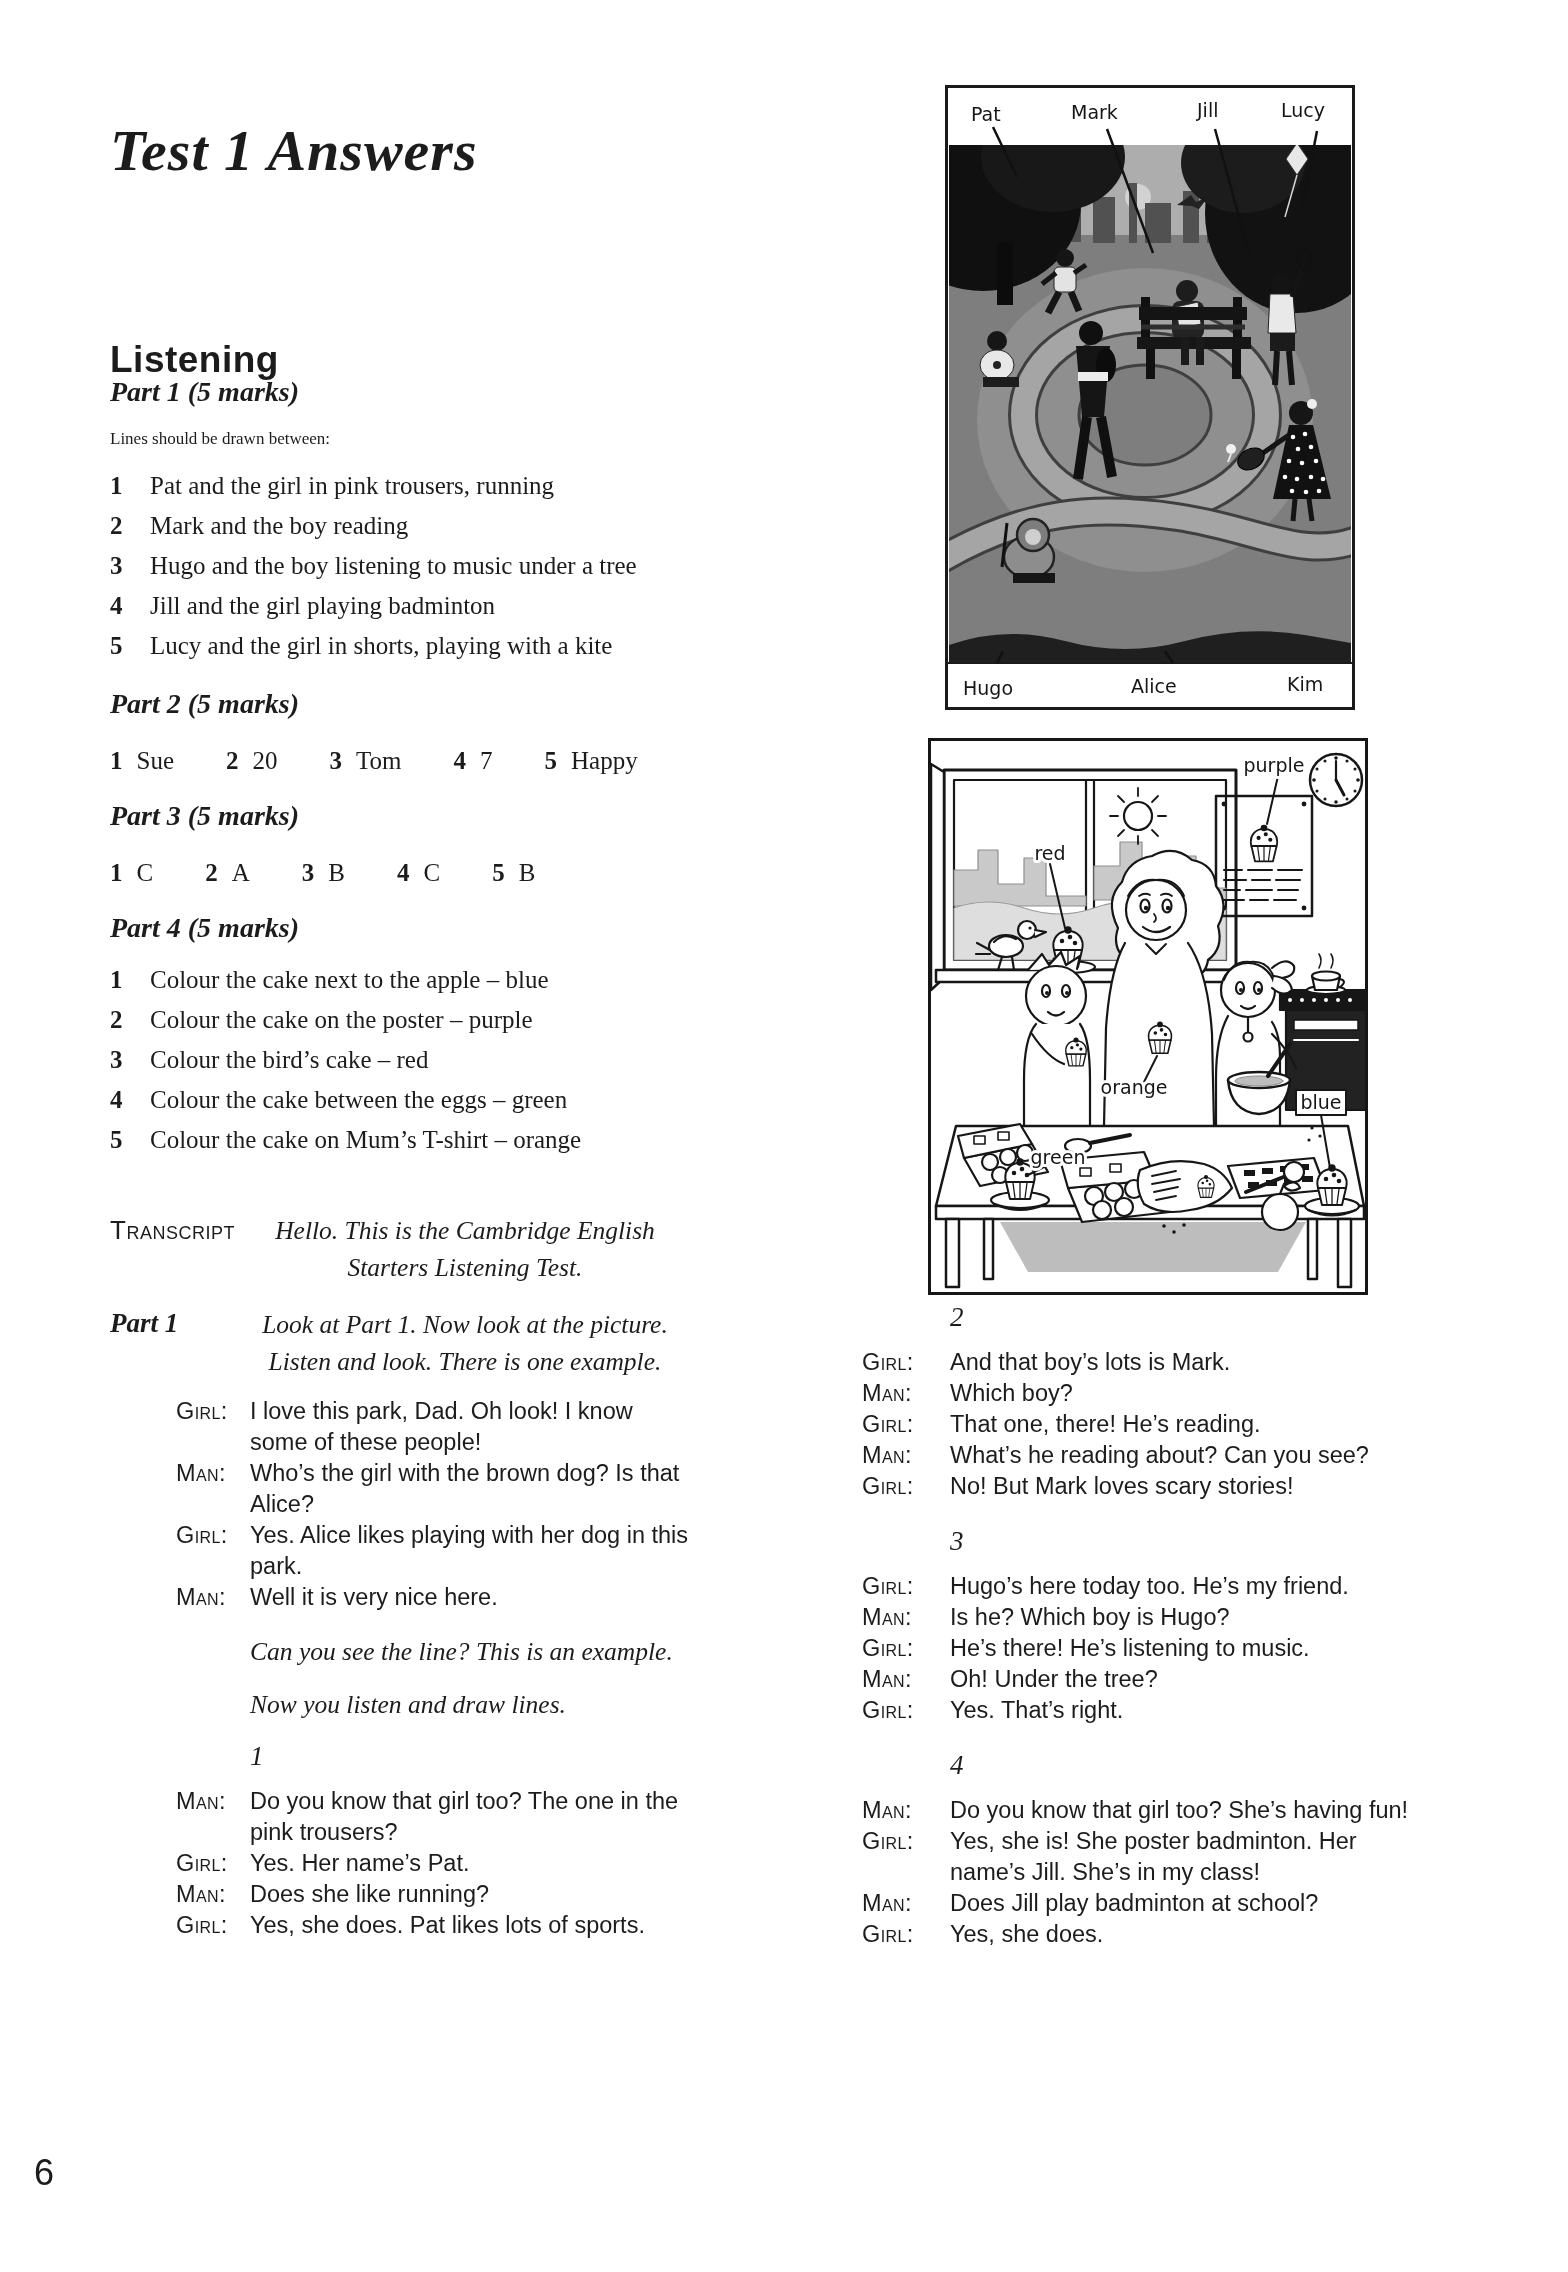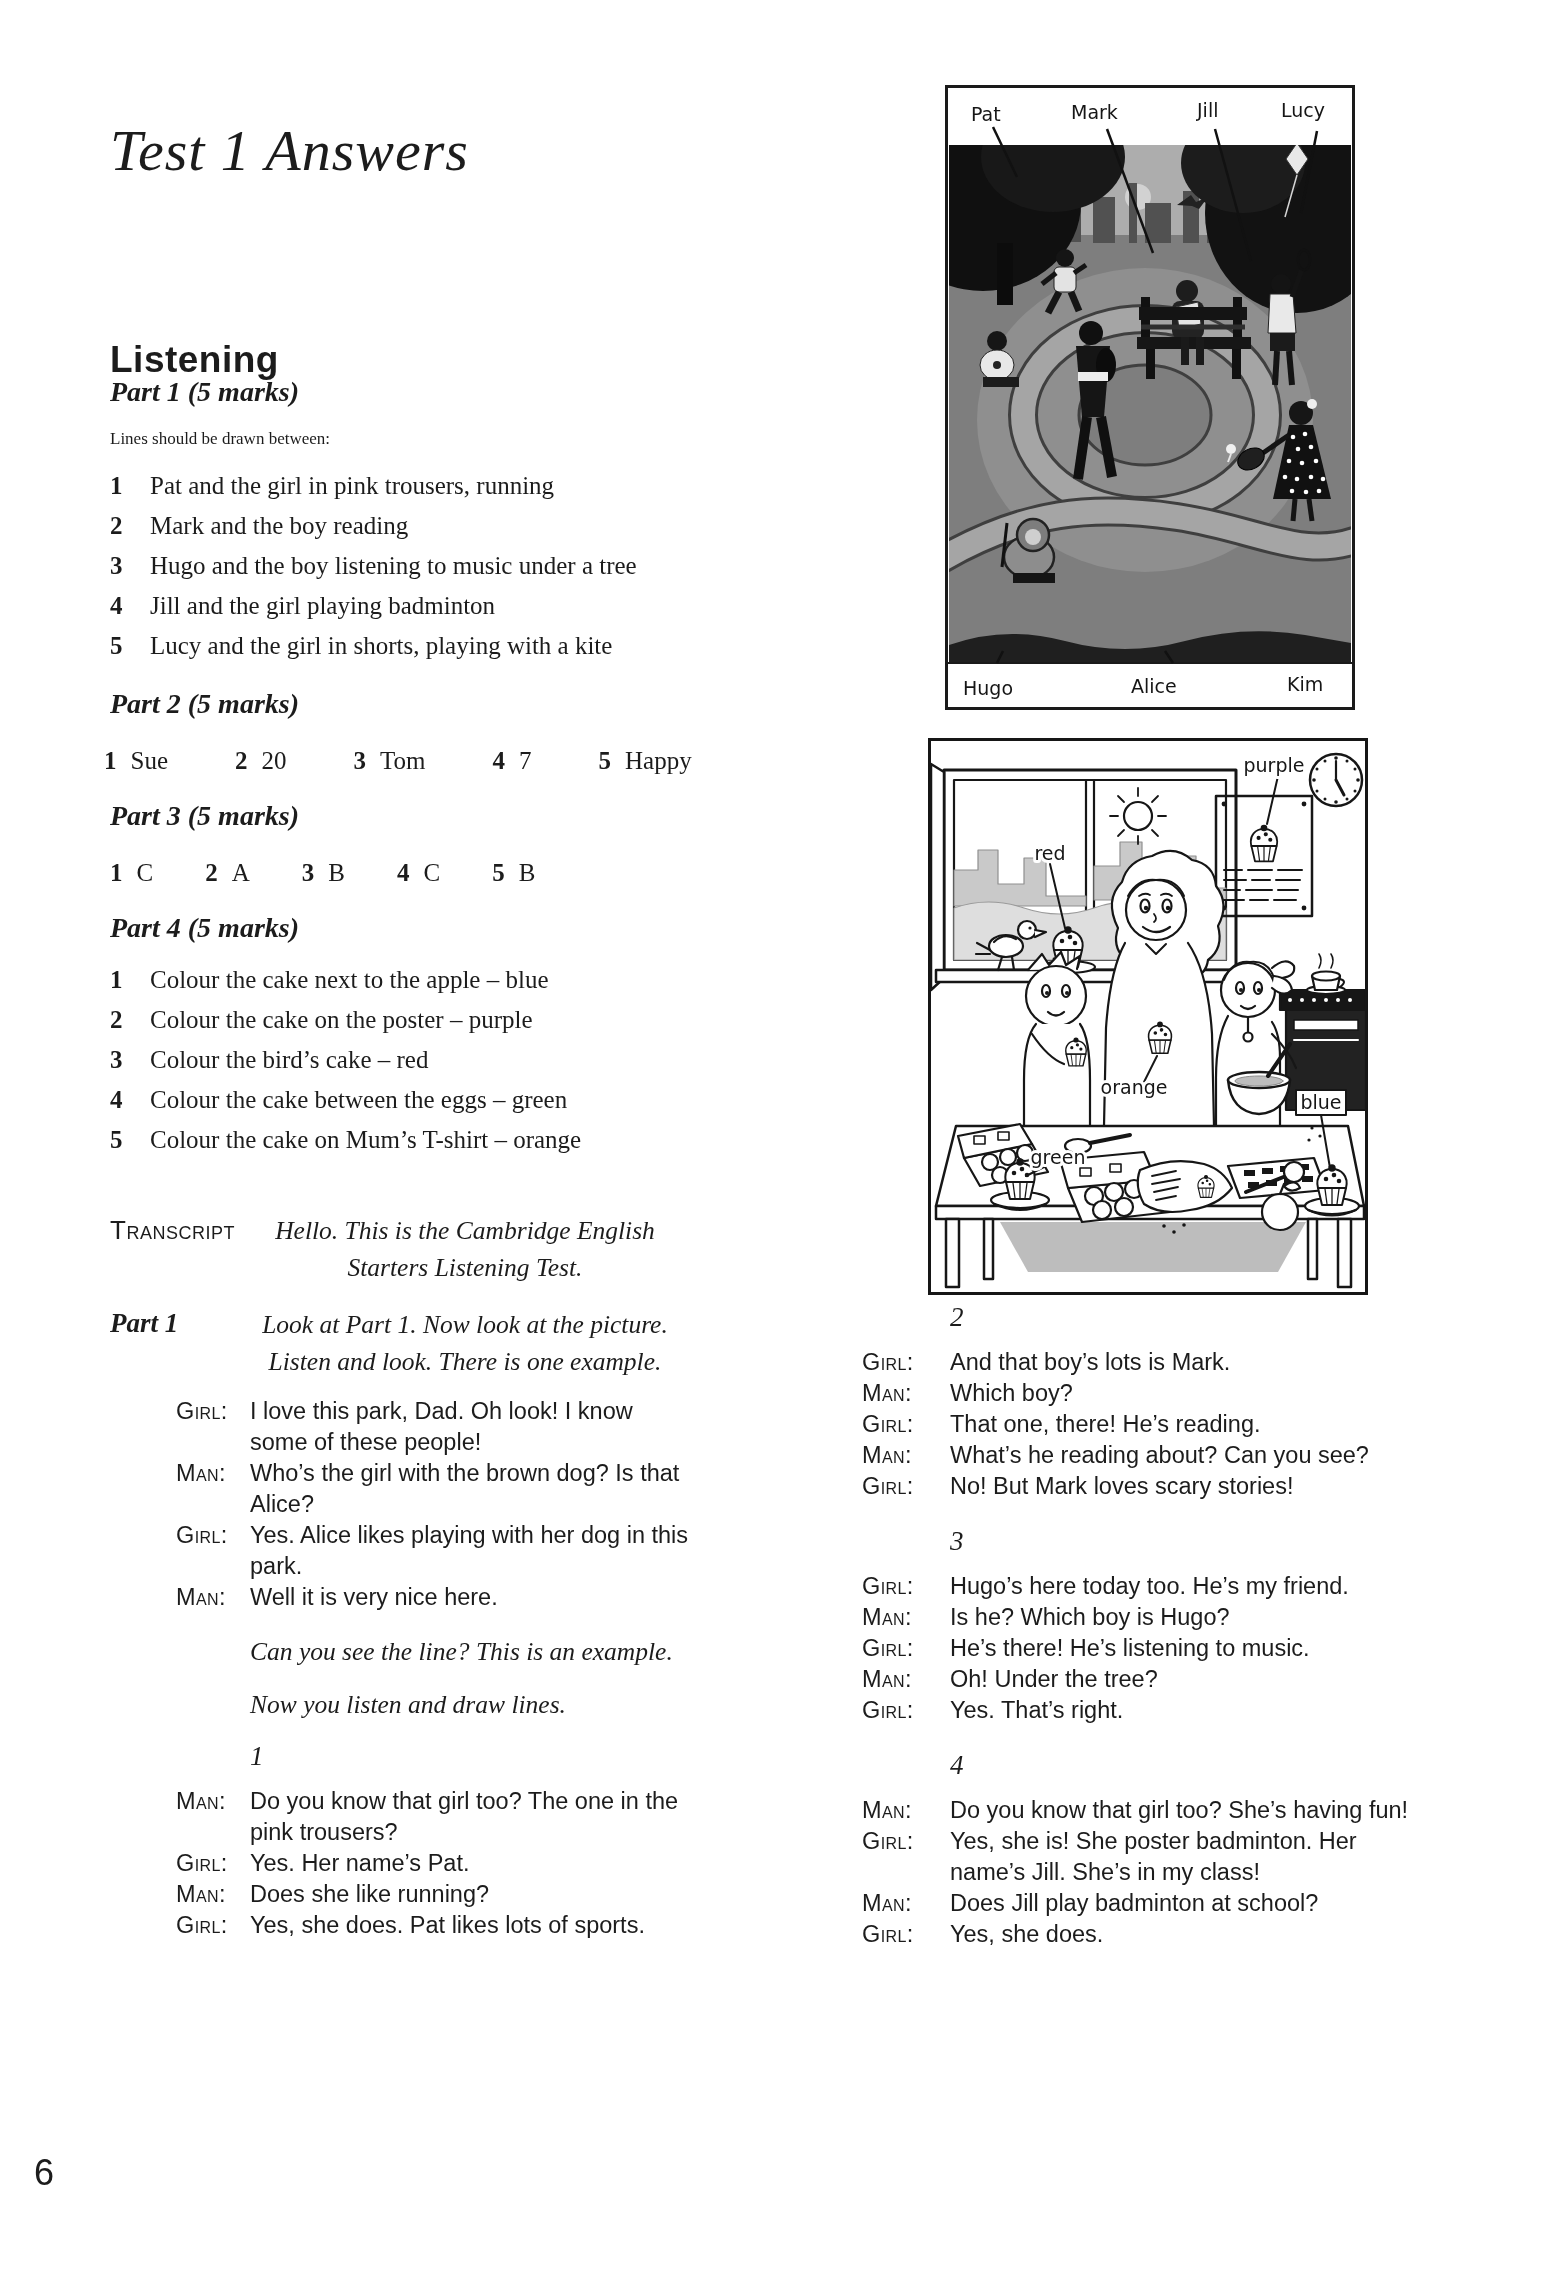--- a/index.html
+++ b/index.html
@@ -1,21 +1,21 @@
 <!DOCTYPE html>
 <html><head>
 <meta charset="utf-8">
 <style>
   html,body{margin:0;padding:0;background:#e8e8e6;}
   .page{position:relative;width:1568px;height:2272px;background:#ffffff;color:#1c1c1c;overflow:hidden;
         font-family:"Liberation Serif",serif;}
   .abs{position:absolute;}
 
   
-  .title{font-style:italic;font-weight:normal;font-size:58px;letter-spacing:1px;font-family:"Liberation Serif",serif;}
+  .title{font-style:italic;font-weight:bold;font-size:58px;letter-spacing:1px;font-family:"Liberation Serif",serif;}
   .sec-head{font-family:"Liberation Sans",sans-serif;font-weight:bold;font-size:37px;letter-spacing:.5px;}
   .part-head{font-style:italic;font-weight:bold;font-size:28px;}
   .body-text{font-size:17px;line-height:1.5;}
   .num-row{display:flex;font-size:25px;line-height:40px;}
   .num-row .num{flex:0 0 40px;font-weight:bold;}
   .ans-row{display:flex;font-size:25px;line-height:30px;}
   .ans{margin-right:52px;white-space:nowrap;}
   .ans .num{font-weight:bold;margin-right:14px;}
 
   
@@ -68,21 +68,21 @@
         <span class="num">4</span>
         <span class="txt">Jill and the girl playing badminton</span>
       </div>
       <div class="num-row">
         <span class="num">5</span>
         <span class="txt">Lucy and the girl in shorts, playing with a kite</span>
       </div>
     </div>
 
   <div class="abs part-head" style="left:110px;top:688px;">Part 2 (5 marks)</div>
-  <div class="abs ans-row" style="left:104px;top:746px;gap:15px;">
+  <div class="abs ans-row" style="left:110px;top:746px;">
       <span class="ans"><span class="num">1</span><span>Sue</span></span>
       <span class="ans"><span class="num">2</span><span>20</span></span>
       <span class="ans"><span class="num">3</span><span>Tom</span></span>
       <span class="ans"><span class="num">4</span><span>7</span></span>
       <span class="ans"><span class="num">5</span><span>Happy</span></span>
     </div>
 
   <div class="abs part-head" style="left:110px;top:800px;">Part 3 (5 marks)</div>
   <div class="abs ans-row" style="left:110px;top:858px;">
       <span class="ans"><span class="num">1</span><span>C</span></span>

